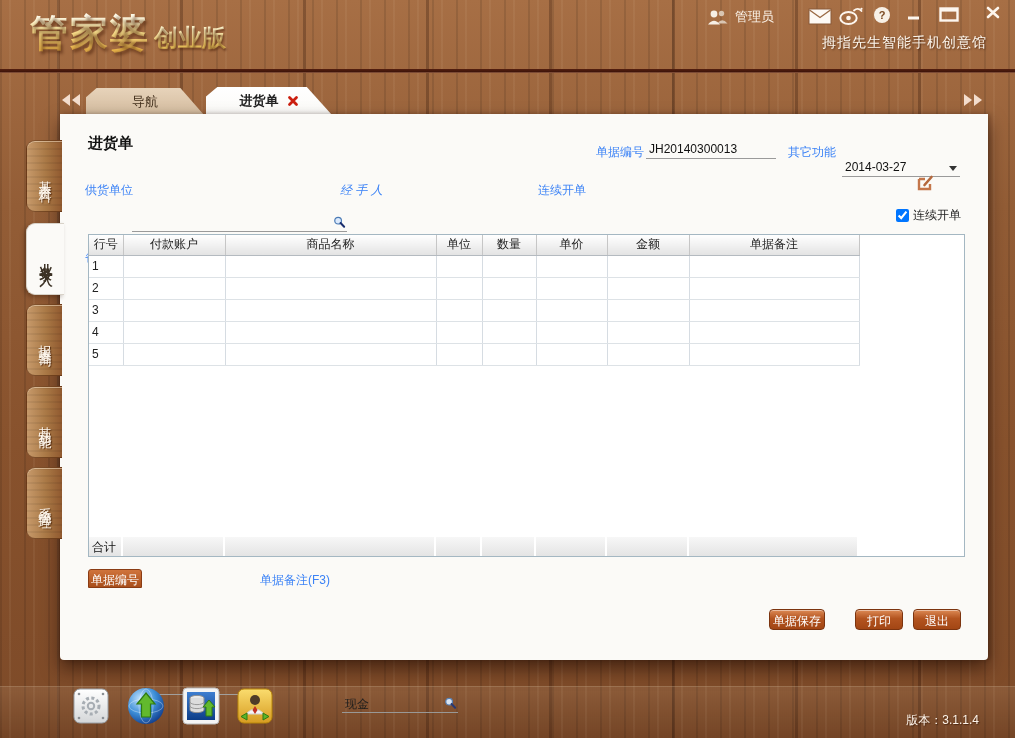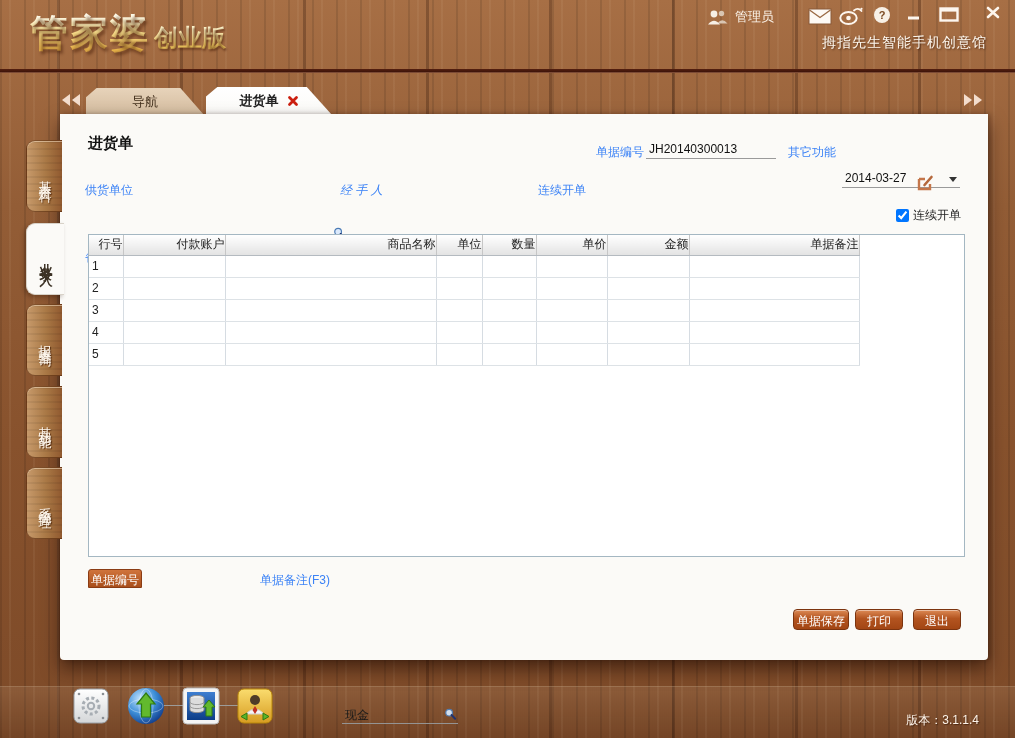--- a/index.html
+++ b/index.html
@@ -45,21 +45,21 @@
   .ptitle { font-size:15px; font-weight:bold; color:#111; }
   .lab { font-size:12px; color:#3b82f6; white-space:pre; }
   .fld { border-bottom:1px solid #9a9a9a; height:18px; font-size:12px; color:#111; padding:1px 16px 0 3px; position:relative; }
   .fld .mag { position:absolute; right:1px; top:2px; cursor:pointer; }
   .darr { position:absolute; right:3px; top:7px; width:0; height:0;
     border-left:4px solid transparent; border-right:4px solid transparent; border-top:5px solid #333; }
 
   
   .gridbox { border:1px solid #a4b7c2; background:#fff; }
   table.grid { border-collapse:collapse; table-layout:fixed; font-size:12px; }
-  table.grid th { height:20px; font-weight:normal; color:#222; text-align:right;
+  table.grid th { height:20px; font-weight:normal; color:#222; text-align:center;
     background:linear-gradient(180deg,#ffffff,#e3e3e3);
     border-right:1px solid #c6c6c6; border-bottom:1px solid #b4bac0; }
   table.grid td { height:22px; border-right:1px solid #d6dce2; border-bottom:1px solid #dde2e6; background:#fff; }
   td.rownum { background:linear-gradient(180deg,#fcfcfc,#ebebeb); padding-left:3px; color:#222; }
   td.selcell { background:#e9e9e6; border:1px solid #8e8e8e; box-shadow:inset 1px 1px 0 #fff; }
   .totalrow { position:absolute; left:0; bottom:0; display:flex; height:19px; font-size:12px; color:#111; }
   .totalrow .tc { background:linear-gradient(180deg,#f7f7f7,#e4e4e4); border-right:2px solid #fff; height:19px; padding:2px 0 0 3px; }
 
   
   .paybtn { background:linear-gradient(180deg,#d0743c,#a84e1b); border:1px solid #8a3c14; border-radius:3px 3px 0 0;
@@ -203,21 +203,21 @@
 
 <div class="abs panel">
 
   <div class="abs ptitle" style="left:28px;top:20px;">进货单</div>
 
   <div class="abs lab" style="left:536px;top:30px;">单据编号</div>
   <div class="abs fld" style="left:586px;top:27px;width:130px;padding-right:3px;">
     <span>JH20140300013</span>
   </div>
   <div class="abs lab" style="left:728px;top:30px;">其它功能</div>
-  <div class="abs fld" style="left:782px;top:27px;width:118px;margin-top:11px;">
+  <div class="abs fld" style="left:782px;top:27px;width:118px;">
     <span>2014-03-27</span>
     <i class="darr"></i>
   </div>
 
   <div class="abs lab" style="left:25px;top:68px;">供货单位</div>
   <div class="abs fld" style="left:72px;top:64px;width:215px;">
     <span></span>
     <svg class="mag" width="13" height="13" viewBox="0 0 14 14">
       <circle cx="5.5" cy="5" r="3.6" fill="#dceafc" stroke="#4a7ab5" stroke-width="1.3"></circle>
       <line x1="8.2" y1="7.6" x2="12" y2="11.5" stroke="#1a2e6e" stroke-width="2.2" stroke-linecap="round"></line>
@@ -330,36 +330,46 @@
             <td></td>
           <td></td>
             <td></td>
           <td></td>
             <td></td>
           <td></td>
         </tr>
       </tbody>
     </table>
 
+    <div class="totalrow">
+      <div class="tc" style="width:34px;">合计</div>
+      <div class="tc" style="width:102px;"></div>
+      <div class="tc" style="width:211px;"></div>
+      <div class="tc" style="width:46px;"></div>
+      <div class="tc" style="width:54px;"></div>
+      <div class="tc" style="width:71px;"></div>
+      <div class="tc" style="width:82px;"></div>
+      <div class="tc" style="width:170px;"></div>
+    </div>
   </div>
 
   <div class="abs paybtn" style="left:28px;top:455px;width:54px;">单据编号</div>
   <div class="abs fld" style="left:84px;top:455px;width:116px;padding-right:3px;">
     <span></span>
   </div>
   <div class="abs lab" style="left:200px;top:458px;">单据备注(F3)</div>
   <div class="abs fld" style="left:282px;top:455px;width:116px;">
     <span>现金</span>
     <svg class="mag" width="13" height="13" viewBox="0 0 14 14">
       <circle cx="5.5" cy="5" r="3.6" fill="#dceafc" stroke="#4a7ab5" stroke-width="1.3"></circle>
       <line x1="8.2" y1="7.6" x2="12" y2="11.5" stroke="#1a2e6e" stroke-width="2.2" stroke-linecap="round"></line>
     </svg>
   </div>
 
-  <div class="abs obtn" style="left:733px;top:495px;width:56px;">单据保存</div>
+  <div class="abs obtn" style="left:709px;top:495px;width:56px;">单据保存</div>
   <div class="abs obtn" style="left:795px;top:495px;width:48px;">打印</div>
   <div class="abs obtn" style="left:853px;top:495px;width:48px;">退出</div>
 </div>
 
 <div class="abs sidetab" style="top:140px;">
   <span>基本资料</span>
 </div>
 <div class="abs sidetab active" style="top:223px;">
   <span>业务录入</span>
 </div>

